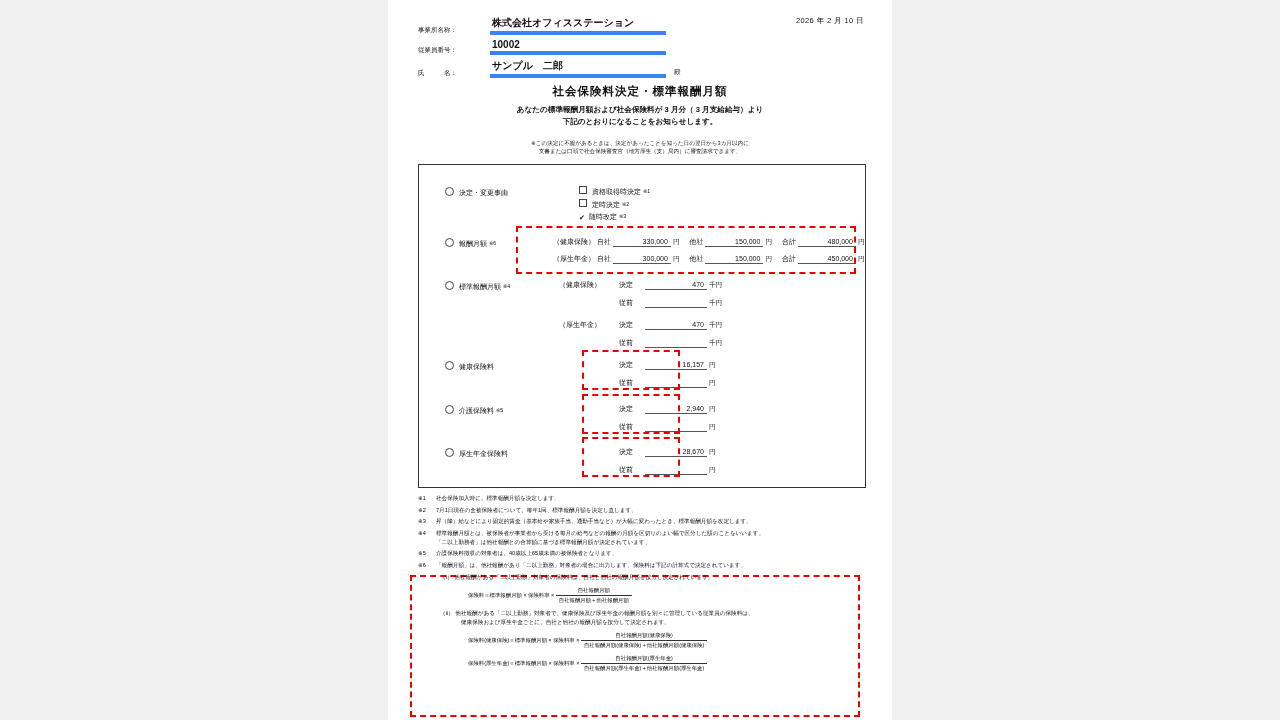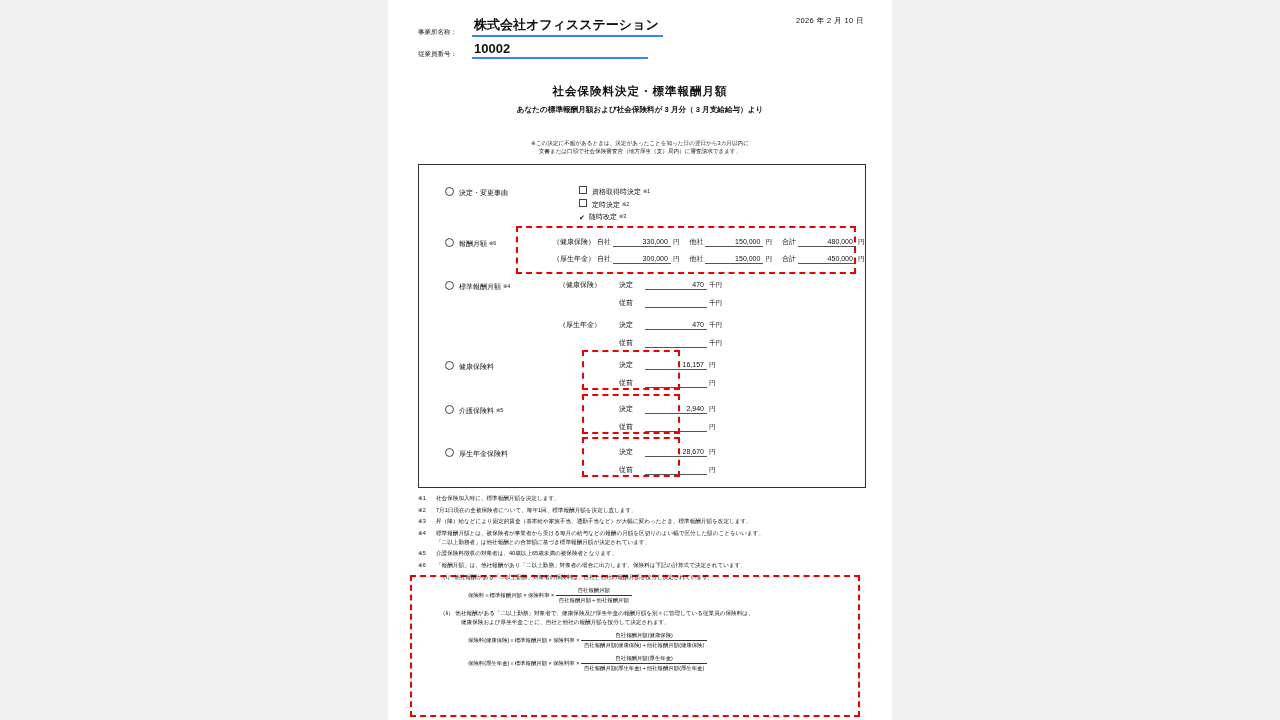--- a/index.html
+++ b/index.html
@@ -4,21 +4,21 @@
 <style>
   html,body{margin:0;padding:0;background:#f0f0f0;}
   body{width:1280px;height:720px;font-family:"Liberation Sans","DejaVu Sans",sans-serif;overflow:hidden;}
   .page{position:absolute;left:388px;top:0;width:504px;height:720px;background:#ffffff;}
   .sheet{position:relative;width:504px;height:720px;padding:0;box-sizing:border-box;color:#111;}
 
   
   .hdr{position:absolute;left:30px;top:16px;width:446px;font-size:7px;}
   .hdr-row{display:flex;align-items:flex-end;margin-bottom:4px;}
   .hdr-lbl{width:54px;font-size:6.5px;color:#111;}
-  .hdr-val{font-weight:bold;font-size:13px;border-bottom:2px solid #3b82f6;min-width:150px;padding:0 4px 1px 2px;}
+  .hdr-val{font-weight:bold;font-size:10px;border-bottom:4px solid #3b82f6;min-width:150px;padding:0 4px 1px 2px;margin-left:18px;}
   .hdr-date{position:absolute;right:0;top:0;font-size:7.5px;letter-spacing:.4px;margin-left:19px;}
   .hdr-dono{font-size:6.5px;margin-left:8px;padding-bottom:1px;}
 
   .title{position:absolute;top:84px;left:0;width:504px;text-align:center;font-size:11.5px;font-weight:bold;letter-spacing:1px;}
   .lead{position:absolute;top:104px;left:0;width:504px;text-align:center;font-size:7.6px;line-height:1.55;font-weight:bold;}
   .note-small{position:absolute;top:139px;left:0;width:504px;text-align:center;font-size:5.6px;line-height:1.5;color:#222;}
 
   .box{position:absolute;left:30px;top:164px;width:446px;height:322px;border:1px solid #333;}
 
   .row{position:absolute;font-size:7px;}
@@ -54,26 +54,32 @@
 
   <div class="hdr">
     <div class="hdr-row">
       <span class="hdr-lbl">事業所名称：</span>
       <span class="hdr-val" style="min-width:170px">株式会社オフィスステーション</span>
     </div>
     <div class="hdr-row">
       <span class="hdr-lbl">従業員番号：</span>
       <span class="hdr-val" style="min-width:170px">10002</span>
     </div>
+    <div class="hdr-row">
+      <span class="hdr-lbl">氏　　　名：</span>
+      <span class="hdr-val" style="min-width:170px">サンプル　二郎</span>
+      <span class="hdr-dono">殿</span>
+    </div>
     <div class="hdr-date">2026 年  2 月 10 日</div>
   </div>
 
   <div class="title">社会保険料決定・標準報酬月額</div>
   <div class="lead">
     <div>あなたの標準報酬月額および社会保険料が 3 月分（ 3 月支給給与）より</div>
+    <div>下記のとおりになることをお知らせします。</div>
   </div>
   <div class="note-small">
     <div>※この決定に不服があるときは、決定があったことを知った日の翌日から3カ月以内に</div>
     <div>文書または口頭で社会保険審査官（地方厚生（支）局内）に審査請求できます。</div>
   </div>
 
   <div class="box">
 
     <div class="row" style="left:26px;top:22px;">
       <span class="radio"></span><span class="rowlabel">決定・変更事由</span>

